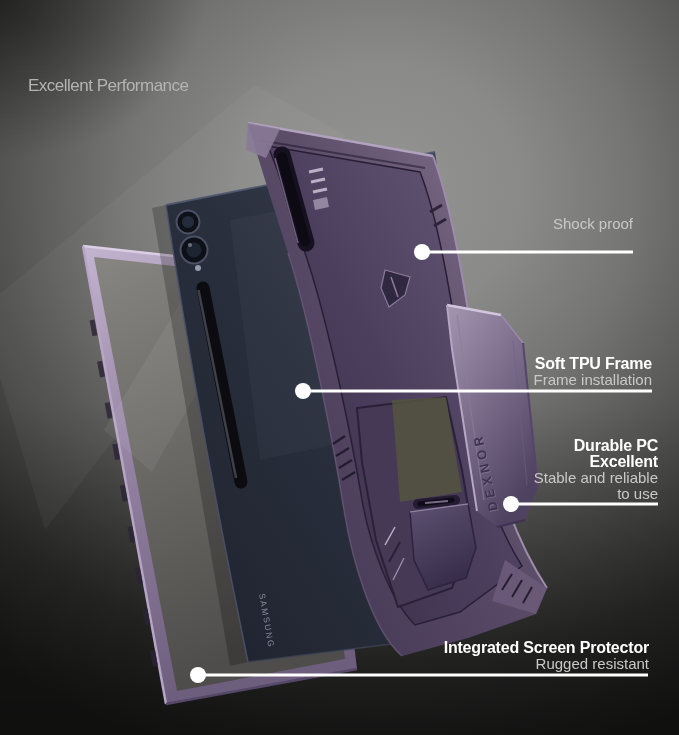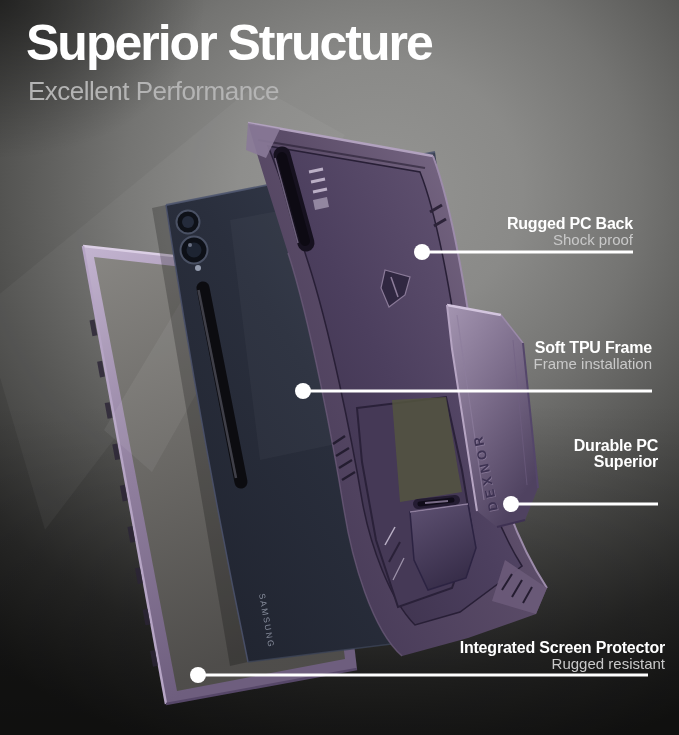--- a/index.html
+++ b/index.html
@@ -7,29 +7,29 @@
     position:relative;width:679px;height:735px;overflow:hidden;
     font-family:"Liberation Sans",sans-serif;
     background:
       radial-gradient(42% 30% at 0% 0%, rgba(0,0,0,.5), rgba(0,0,0,0) 72%),
       linear-gradient(to bottom, rgba(0,0,0,0) 55%, rgba(0,0,0,.38) 100%),
       radial-gradient(95% 80% at 56% 26%, #949492 0%, #8a8a88 22%, #747472 40%, #4e4e4c 62%, #2c2c2b 82%, #191918 100%);
   }
   .scene{position:absolute;left:0;top:0;}
   .title{position:absolute;left:26px;top:16px;color:#fff;font-size:50px;font-weight:bold;
          letter-spacing:-2px;line-height:54px;white-space:nowrap;}
-  .subtitle{position:absolute;left:28px;top:76px;color:#b4b4b4;font-size:26px;
+  .subtitle{position:absolute;left:28px;top:76px;color:#b4b4b4;font-size:17px;
          letter-spacing:-0.5px;white-space:nowrap;text-align:center;}
   .callout{position:absolute;text-align:right;}
   .callout .t{color:#fff;font-weight:bold;font-size:16px;line-height:16px;letter-spacing:-0.2px;}
   .callout .s{color:#c9c9c9;font-size:15px;line-height:15.5px;}
   .co-1{right:46px;top:216px;}
-  .co-2{right:27px;top:340px;}
+  .co-2{right:27px;top:356px;}
   .co-3{right:21px;top:438px;width:132px;}
-  .co-4{right:14px;top:640px;}
+  .co-4{right:30px;top:640px;}
 </style>
 </head>
 <body>
 
 <div class="stage">
 
   <svg class="scene" width="679" height="735" viewBox="0 0 679 735">
     <defs>
       <linearGradient id="gGlass" x1="0" y1="0" x2="0.25" y2="1">
         <stop offset="0" stop-color="#84837e"></stop>
@@ -190,32 +190,31 @@
       <line x1="198" y1="675" x2="648" y2="675"></line>
     </g>
     <g fill="#ffffff">
       <circle cx="422" cy="252" r="8"></circle>
       <circle cx="303" cy="391" r="8"></circle>
       <circle cx="511" cy="504" r="8"></circle>
       <circle cx="198" cy="675" r="8"></circle>
     </g>
   </svg>
 
-  <div class="title">Superior Structure</div>
   <div class="subtitle">Excellent Performance</div>
 
   <div class="callout co-1">
-    <div class="t">Rugged PC Back</div>
     <div class="s">Shock proof</div>
   </div>
   <div class="callout co-2">
     <div class="t">Soft TPU Frame</div>
     <div class="s">Frame installation</div>
   </div>
   <div class="callout co-3">
-    <div class="t">Durable PC Superior</div>
+    <div class="t">Durable PC Excellent</div>
+    <div class="s">Stable and reliable to use</div>
   </div>
   <div class="callout co-4">
     <div class="t">Integrated Screen Protector</div>
     <div class="s">Rugged resistant</div>
   </div>
 
 </div>
 
 </body></html>

